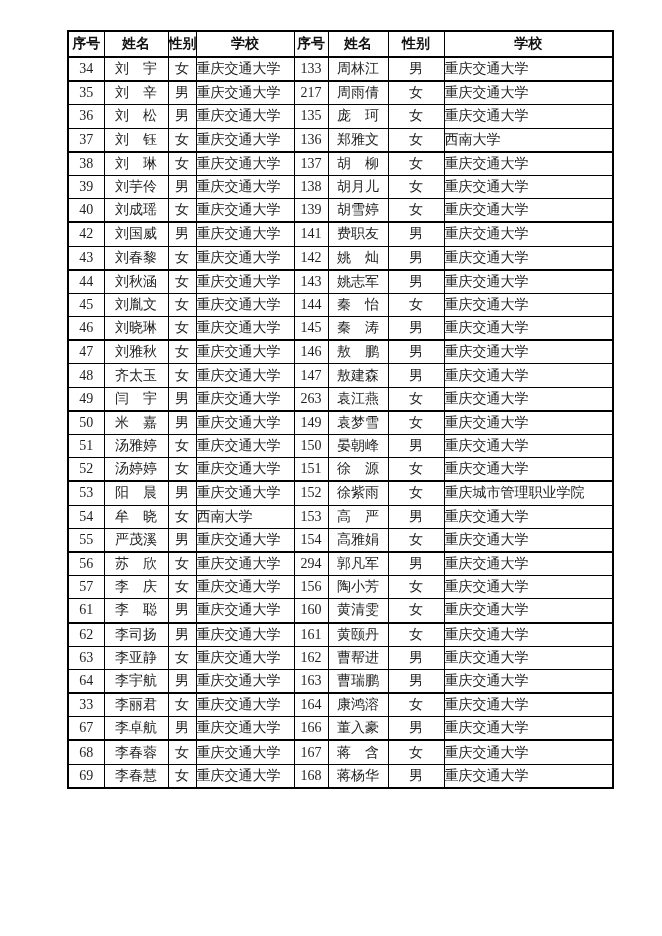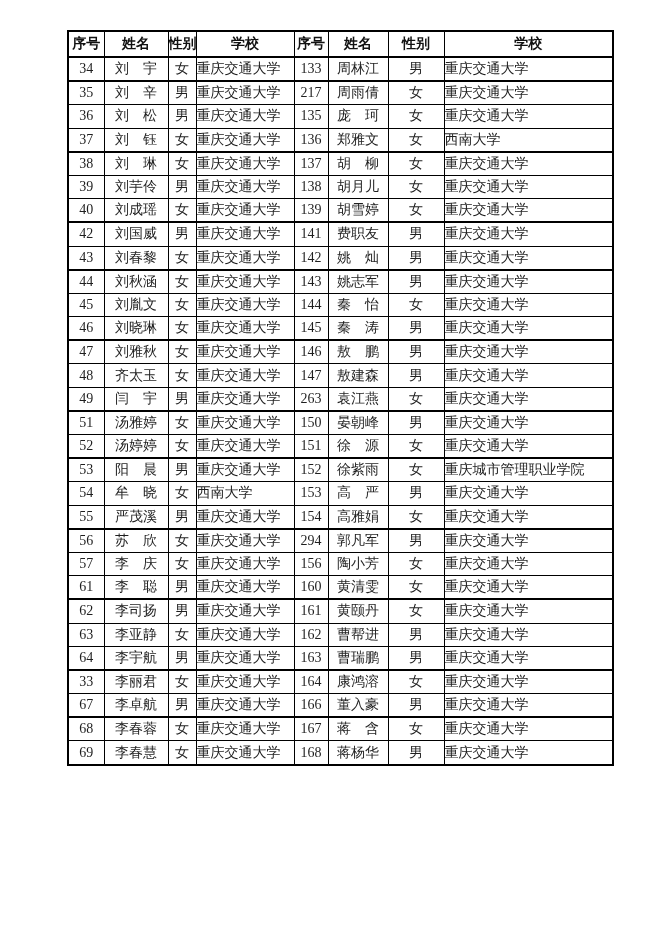--- a/index.html
+++ b/index.html
@@ -228,20 +228,30 @@
           <td class="c-no">49</td>
           <td class="c-name">闫　宇</td>
           <td class="c-gender">男</td>
           <td class="c-school">重庆交通大学</td>
           <td class="c-no">263</td>
           <td class="c-name">袁江燕</td>
           <td class="c-gender">女</td>
           <td class="c-school">重庆交通大学</td>
         </tr>
         <tr>
+          <td class="c-no">50</td>
+          <td class="c-name">米　嘉</td>
+          <td class="c-gender">男</td>
+          <td class="c-school">重庆交通大学</td>
+          <td class="c-no">149</td>
+          <td class="c-name">袁梦雪</td>
+          <td class="c-gender">女</td>
+          <td class="c-school">重庆交通大学</td>
+        </tr>
+        <tr>
           <td class="c-no">51</td>
           <td class="c-name">汤雅婷</td>
           <td class="c-gender">女</td>
           <td class="c-school">重庆交通大学</td>
           <td class="c-no">150</td>
           <td class="c-name">晏朝峰</td>
           <td class="c-gender">男</td>
           <td class="c-school">重庆交通大学</td>
         </tr>
         <tr class="thick">

